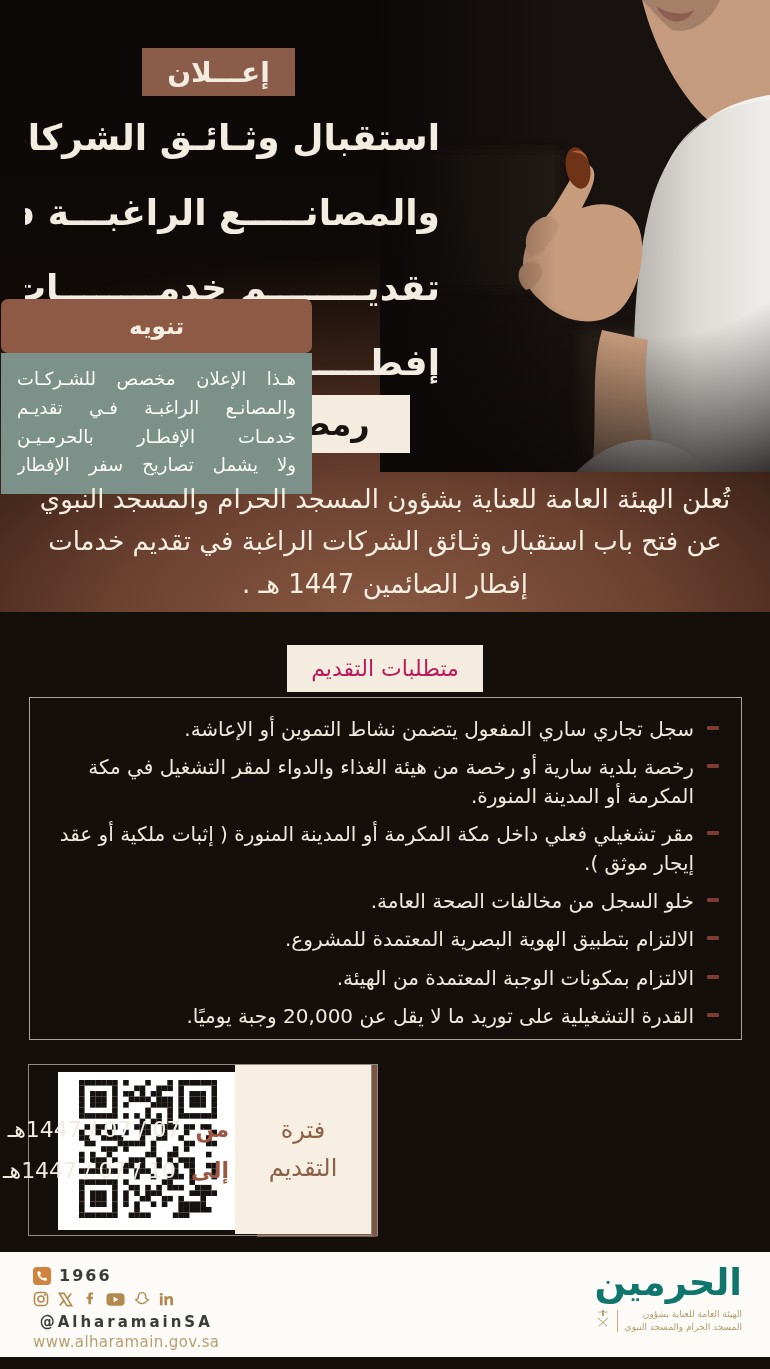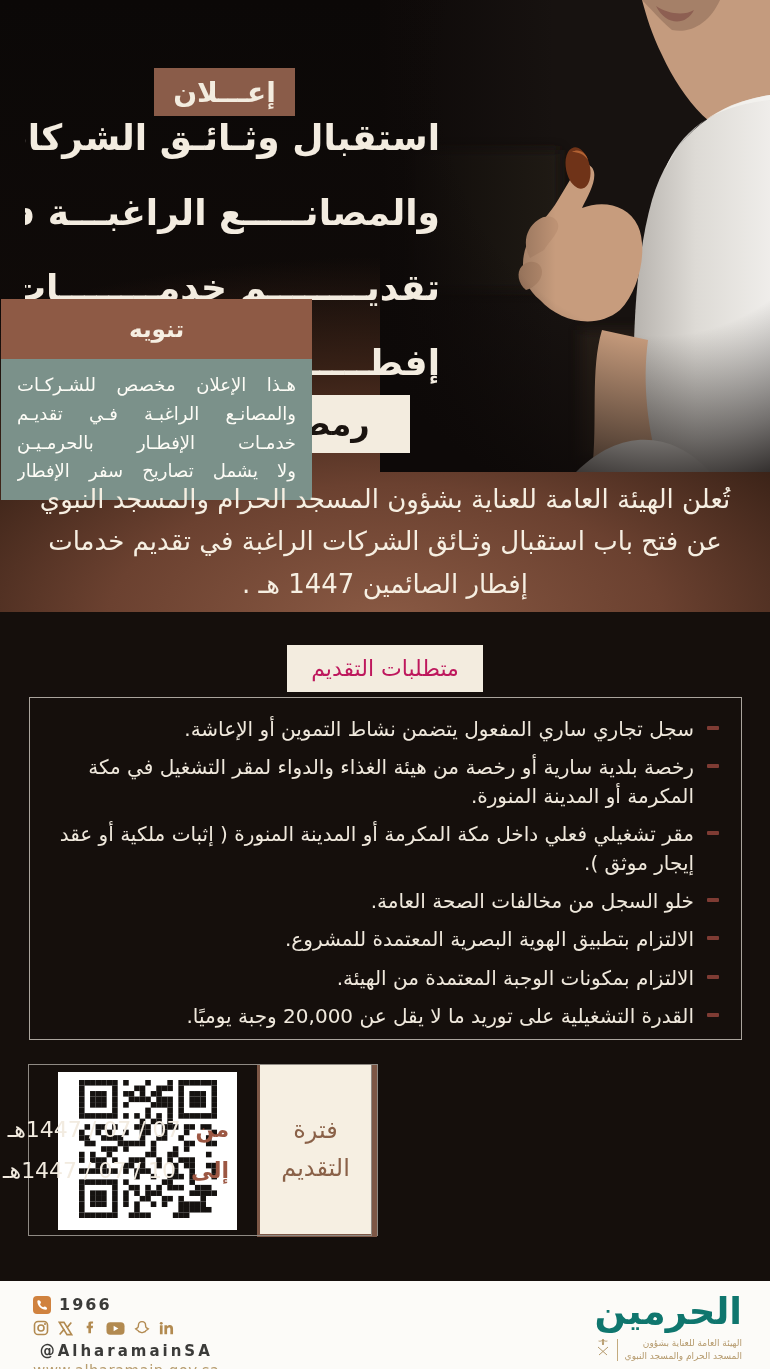--- a/index.html
+++ b/index.html
@@ -11,38 +11,38 @@
   }
   
   .top-section{
     position:absolute; inset:0 0 auto 0; height:612px;
     background:
       radial-gradient(95% 60% at 50% 102%, #8a5a44 0%, #6b4130 38%, #3a2217 68%, rgba(18,12,9,0) 100%),
       linear-gradient(180deg,#0b0807 0%, #100b09 60%, #150e0a 100%);
   }
   .photo{ position:absolute; top:0; right:0; width:390px; height:472px; }
   .announce-badge{
-    position:absolute; top:68px; right:475px; width:141px; height:48px;
+    position:absolute; top:48px; right:475px; width:153px; height:48px;
     background:#8a5c49; color:#f3ecdf; font-size:28px; font-weight:bold;
     display:flex; align-items:center; justify-content:center; letter-spacing:1px;
   }
   .headline{ position:absolute; top:104px; right:330px; width:415px; color:#f3ece0; }
   .headline .hl{
     font-size:36px; font-weight:bold; height:75px; line-height:68px;
     text-align:justify; text-align-last:justify; white-space:nowrap; overflow:hidden;
   }
   .ramadan-box{
     position:absolute; top:395px; right:360px; width:356px; height:58px;
     background:#f3ecdf; color:#1a1410; font-size:32px; font-weight:bold;
     display:flex; align-items:center; justify-content:center;
   }
   .notice-box{ position:absolute; top:299px; left:1px; width:311px; }
   .notice-title{
-    height:60px; background:#8e5a45; color:#f6efe2; font-size:23px; font-weight:bold;
-    display:flex; align-items:center; justify-content:center;
+    height:54px; background:#8e5a45; color:#f6efe2; font-size:23px; font-weight:bold;
+    display:flex; align-items:center; justify-content:center;border-radius:7px;
   }
   .notice-body{
     background:#7b918a; color:#fdfcf6; padding:12px 16px 14px;
     font-size:18px; line-height:1.6;
   }
   .notice-body .nl{ text-align:justify; text-align-last:justify; white-space:nowrap; overflow:hidden; }
   .intro{
     position:absolute; top:478px; right:25px; width:720px;
     color:#f6efe2; font-size:26px; line-height:1.63; text-align:center; font-weight:500;
   }
@@ -73,34 +73,34 @@
     background:#7d5746; color:#f3ecdf; font-size:18px; line-height:1.52;
     display:flex; flex-direction:column; align-items:stretch; justify-content:center;
     padding:6px 12px; direction:rtl;
   }
   .qr-instructions .ql{ text-align:justify; text-align-last:justify; white-space:nowrap; overflow:hidden; }
   .period-group{
     position:absolute; top:1064px; left:28px; width:344px; height:172px;
     border:1.5px solid #8f8a84;
   }
   .period-title{
-    position:absolute; right:0; top:0; width:111px; height:169px;
+    position:absolute; right:0; top:0; width:136px; height:169px;
     background:#f6efe2; color:#8a6148; font-size:24px; font-weight:500; line-height:1.55;
     display:flex; align-items:center; justify-content:center; text-align:center; padding:0 10px;
   }
   .period-dates{
     position:absolute; left:0; top:0; right:116px; height:169px;
     display:flex; flex-direction:column; justify-content:center; gap:16px;
     padding-right:26px;
   }
   .period-row{ font-size:22px; color:#f2ebe0; white-space:nowrap; }
   .period-row .plabel{ color:#9c5743; font-weight:bold; margin-left:8px; }
   
   .footer{
-    position:absolute; left:0; right:0; bottom:0; height:88px; background:#fcfbf8; direction:ltr;
+    position:absolute; left:0; right:0; bottom:12px; height:105px; background:#fcfbf8; direction:ltr;
   }
   .f-left{ position:absolute; left:33px; top:14px; }
   .phone-row{ display:flex; align-items:center; gap:8px; }
   .phone-badge{ width:18px; height:18px; background:#d0823f; border-radius:4px; display:flex; align-items:center; justify-content:center; }
   .phone-num{ font-size:16px; font-weight:600; letter-spacing:2px; color:#3b3b39; }
   .social-row{ display:flex; align-items:center; gap:9px; margin-top:5px; height:18px; }
   .social-row .si{ display:flex; align-items:center; justify-content:center; }
   .handle{ font-size:15px; font-weight:600; letter-spacing:3px; color:#3b3b39; margin-top:5px;text-align:center; }
   .site{ font-size:15px; color:#b89e70; margin-top:2px; letter-spacing:.4px; }
   .f-right{ position:absolute; right:28px; top:10px; width:200px; text-align:right; direction:rtl; }

